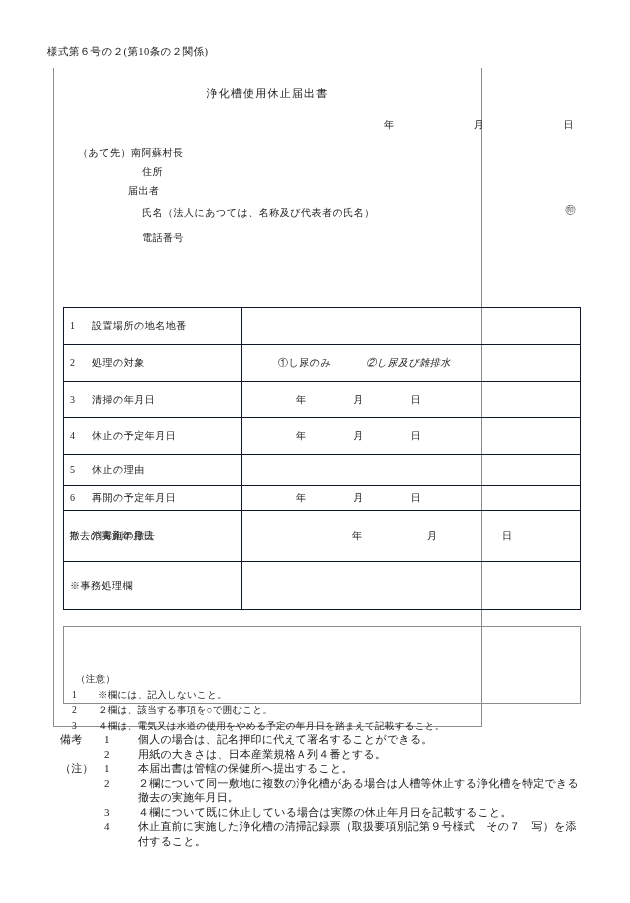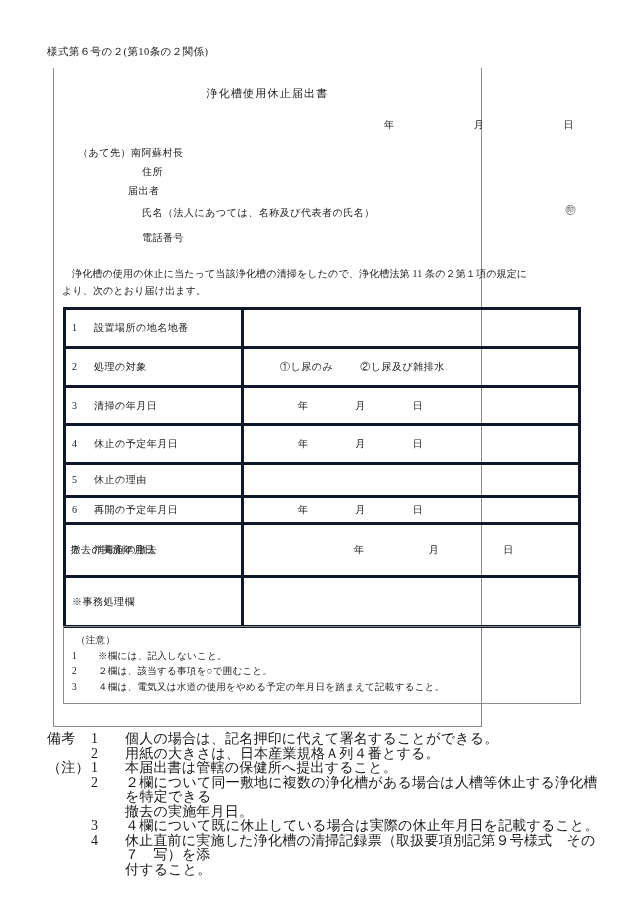--- a/index.html
+++ b/index.html
@@ -102,38 +102,38 @@
   .main-table {
     position: absolute;
     left: 9px;
     top: 239px;
     width: 518px;
     border-collapse: collapse;
     table-layout: fixed;
     font-size: 10px;
   }
   .main-table td {
-    border: 3px solid #0f172a;
+    border: 1px solid #0f172a;
     padding: 0 6px;
     letter-spacing: 0.5px;
     vertical-align: middle;
   }
   .col-label { width: 178px; }
   .cell-label { white-space: nowrap; }
   .cell-label .num { display: inline-block; width: 22px; }
   .ymd {
     display: flex;
     width: 220px;
     padding-left: 48px;
     box-sizing: border-box;
   }
   .ymd span { display: inline-block; width: 70px; }
   .opts span { display: inline-block; }
   .opts .o1 { margin-left: 30px; }
-  .opts .o2 { margin-left: 27px; }
+  .opts .o2 { margin-left: 35px; font-style: italic; }
   .sub-table {
     width: 100%;
     border-collapse: collapse;
     table-layout: fixed;
   }
   .sub-table td {
     border: 0;
     border-bottom: 1px solid #888888;
     padding: 0;
     height: 20px;
@@ -154,31 +154,31 @@
     top: 558px;
     width: 518px;
     height: 78px;
     border: 1px solid #8c8c8c;
     box-sizing: border-box;
     padding: 6px 0 0 8px;
     font-size: 9.5px;
     line-height: 15.5px;
     letter-spacing: 0.3px;
   }
-  .notice-title { padding-left: 4px; }
+  .notice-title { padding-left: 4px; margin-top: 39px; }
   .notice-item { display: flex; white-space: nowrap; }
   .notice-item .idx { display: inline-block; width: 26px; }
 
   
   .remarks {
     position: absolute;
-    left: 47px;
+    left: 60px;
     top: 732px;
     width: 560px;
-    font-size: 14px;
+    font-size: 11px;
     line-height: 14.5px;
     letter-spacing: 0.2px;
   }
   .rm-row { display: flex; }
   .rm-head { width: 44px; flex: 0 0 44px; white-space: nowrap; }
   .rm-idx  { width: 34px; flex: 0 0 34px; white-space: nowrap; }
   .rm-text { flex: 1 1 auto; }
   .rm-cont { padding-left: 78px; }
 </style>
 </head>
@@ -200,24 +200,20 @@
     <div class="addr-row addr-to">（あて先）南阿蘇村長</div>
     <div class="addr-row addr-indent">住所</div>
     <div class="addr-row addr-filer">届出者</div>
     <div class="addr-row addr-name">
       <span>氏名（法人にあつては、名称及び代表者の氏名）</span>
       <span class="seal-mark">㊞</span>
     </div>
     <div class="addr-row addr-tel">電話番号</div>
   </div>
 
-  <div class="intro">
-    <span class="l1">浄化槽の使用の休止に当たって当該浄化槽の清掃をしたので、浄化槽法第 11 条の２第１項の規定に</span>
-    <span class="l2">より、次のとおり届け出ます。</span>
-  </div>
 
   <table class="main-table">
     <colgroup>
         <col class="col-label">
         <col>
       </colgroup>
     <tbody>
       <tr>
         <td class="cell-label" style="height:36px">
           <span class="num">1</span><span>設置場所の地名地番</span>

